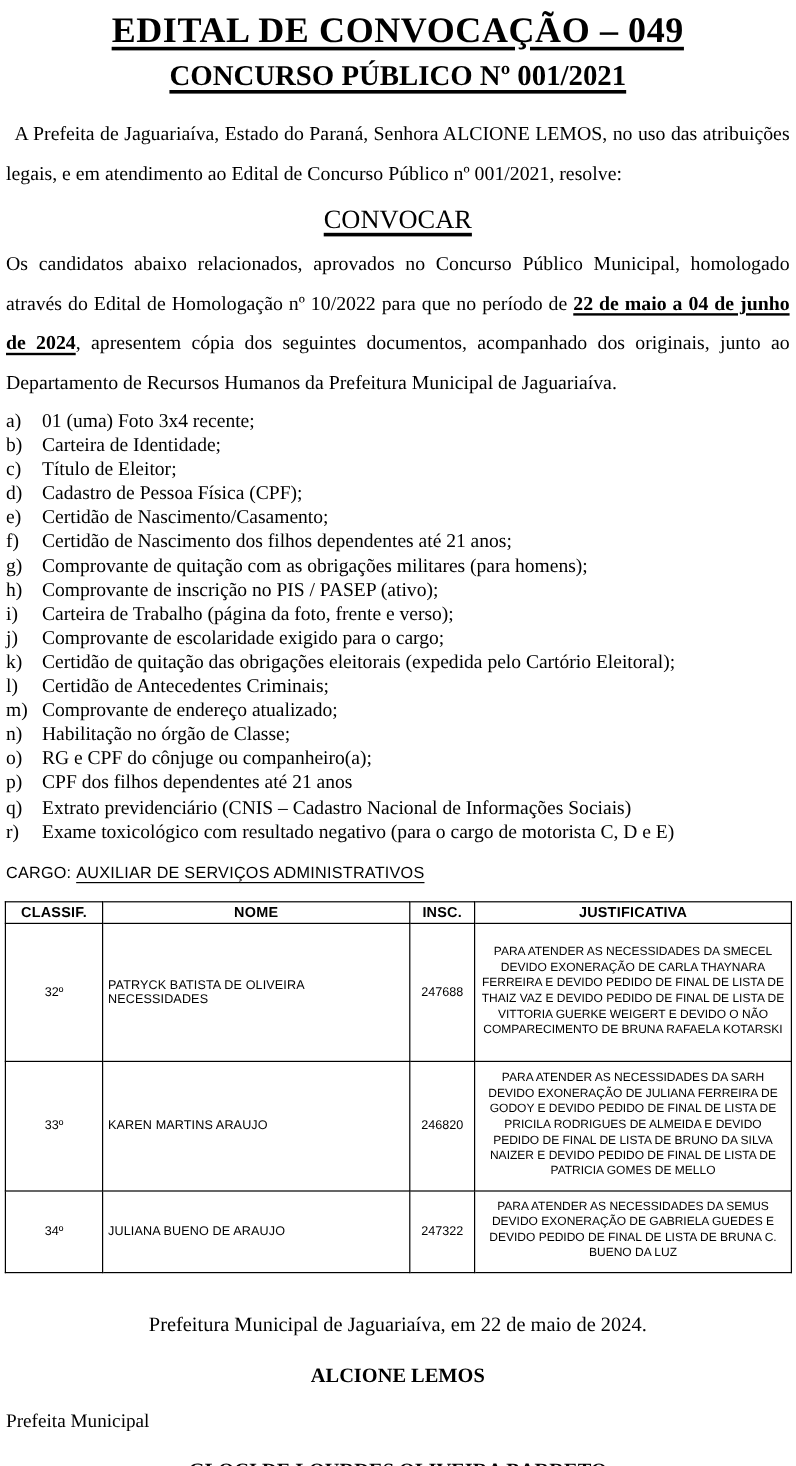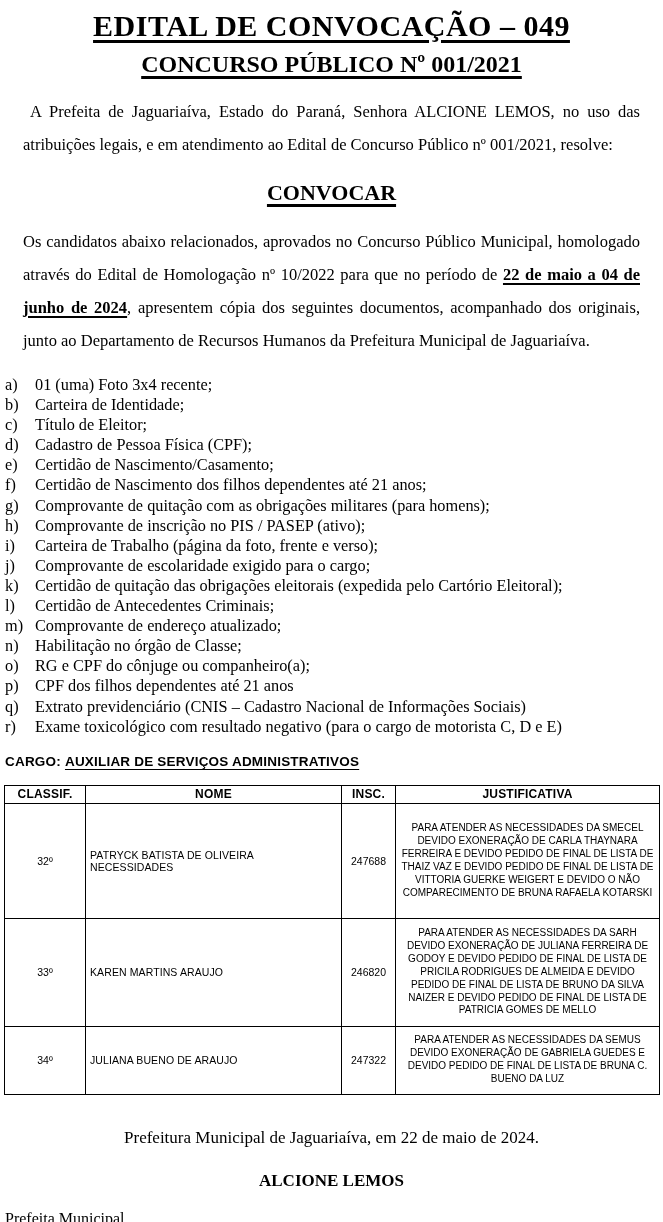--- a/index.html
+++ b/index.html
@@ -15,40 +15,40 @@
     text-align:center;font-weight:bold;font-size:30px;line-height:40px;
     letter-spacing:.5px;margin:2px 0 0 0;
   }
   .doc-title .u, .doc-subtitle .u, .convocar .u{
     text-decoration:underline;text-decoration-thickness:2.5px;text-underline-offset:4px;
   }
   .doc-subtitle{
     text-align:center;font-weight:bold;font-size:24px;line-height:32px;margin:2px 0 0 0;
   }
   .convocar{
-    text-align:center;font-weight:bold;font-size:22px;line-height:28px;margin:8px 0 6px 0;
+    text-align:center;font-weight:normal;font-size:22px;line-height:28px;margin:8px 0 6px 0;
   }
 
   
   .para{
-    font-size:16.5px;line-height:33px;text-align:justify;margin:18px;
+    font-size:16.5px;line-height:33px;text-align:justify;margin:0;
   }
   .para.first{margin-top:15px;text-indent:7px;}
   .para .hl{font-weight:bold;text-decoration:underline;text-decoration-thickness:1.5px;text-underline-offset:3px;}
 
   
   .checklist{margin:6px 0 0 0;padding:0;list-style:none;}
   .checklist li{display:flex;font-size:16.3px;line-height:20.1px;}
   .checklist .letter{flex:0 0 30px;}
   .checklist .itemtext{flex:1;}
 
   
   .cargo-line{
     font-family:"Liberation Sans","DejaVu Sans",sans-serif;
-    font-weight:bold;font-size:13.5px;line-height:16px;margin-top:17px;letter-spacing:.2px;
+    font-weight:normal;font-size:13.5px;line-height:16px;margin-top:17px;letter-spacing:.2px;
   }
   .cargo-line .cargo-value{text-decoration:underline;text-underline-offset:3px;margin-left:4px;}
 
   
   table.roster{
     border-collapse:collapse;margin-top:15px;margin-left:-1px;
     width:655px;table-layout:fixed;
     font-family:"Liberation Sans","DejaVu Sans",sans-serif;
   }
   table.roster col.c-classif{width:81px;}

